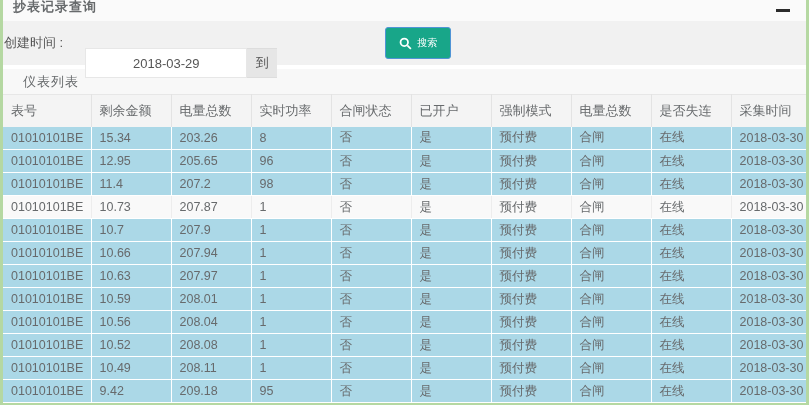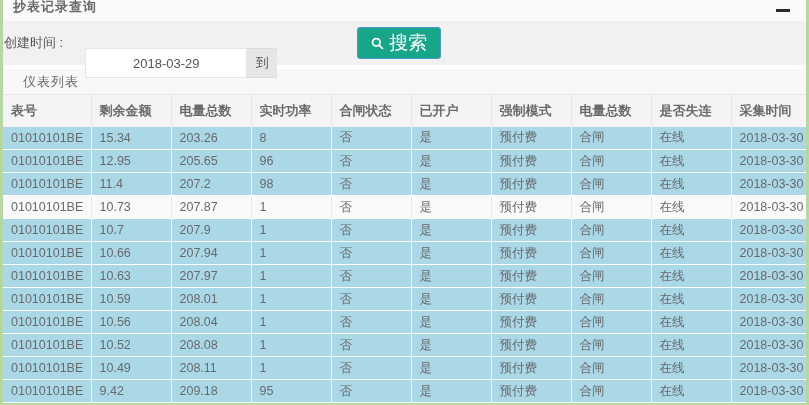--- a/index.html
+++ b/index.html
@@ -31,38 +31,38 @@
     width:162px; height:30px; border:1px solid #e7e7e7; background:#fff;
     text-align:center; font-size:13px; color:#555; outline:none;
     font-family:"Liberation Sans","DejaVu Sans",sans-serif;
   }
   .addon {
     width:30px; background:#e6e6e6; border-top:1px solid #ddd; border-bottom:1px solid #ddd;
     display:flex; align-items:center; justify-content:center;
     font-size:13px; color:#555;
   }
   .search-btn {
-    margin-left:80px; height:32px; padding:0 13px; background:#18a689;
-    color:#fff; font-size:19px; border:1px solid #4f94d6; border-radius:3px;
+    margin-left:108px; height:32px; padding:0 13px; background:#18a689;
+    color:#fff; font-size:10px; border:1px solid #4f94d6; border-radius:3px;
     display:inline-flex; align-items:center; gap:5px; cursor:pointer;
     font-family:"Liberation Sans","DejaVu Sans",sans-serif;
   }
   .search-btn svg { display:block; }
 
   .section-bar {
     height:29px; background:#f8f8f8; border-top:4px solid #fff;
     display:flex; align-items:center; padding-left:20px;
   }
   .section-title { font-size:13px; color:#676a6c; letter-spacing:1px; }
 
   .table-wrap { width:803px; overflow:hidden; }
   table { border-collapse:collapse; table-layout:fixed; width:868px; }
   thead th {
     height:32px; background:#f4f4f4; color:#676a6c; font-size:13px;
-    font-weight:bold; text-align:left; padding-left:8px;
+    font-weight:normal; text-align:left; padding-left:8px;
     border-top:1px solid #e7e7e7; border-right:1px solid #e3e3e3;
     white-space:nowrap;
   }
   tbody td {
     height:23px; font-size:12.5px; color:#676a6c; padding-left:8px;
     background:#abd8e7; border-bottom:1px solid #fff;
     border-right:1px solid rgba(255,255,255,0.65);
     white-space:nowrap; overflow:hidden;
   }
   tbody tr.white td { background:#f9f9f9; border-right-color:#ededed; }

